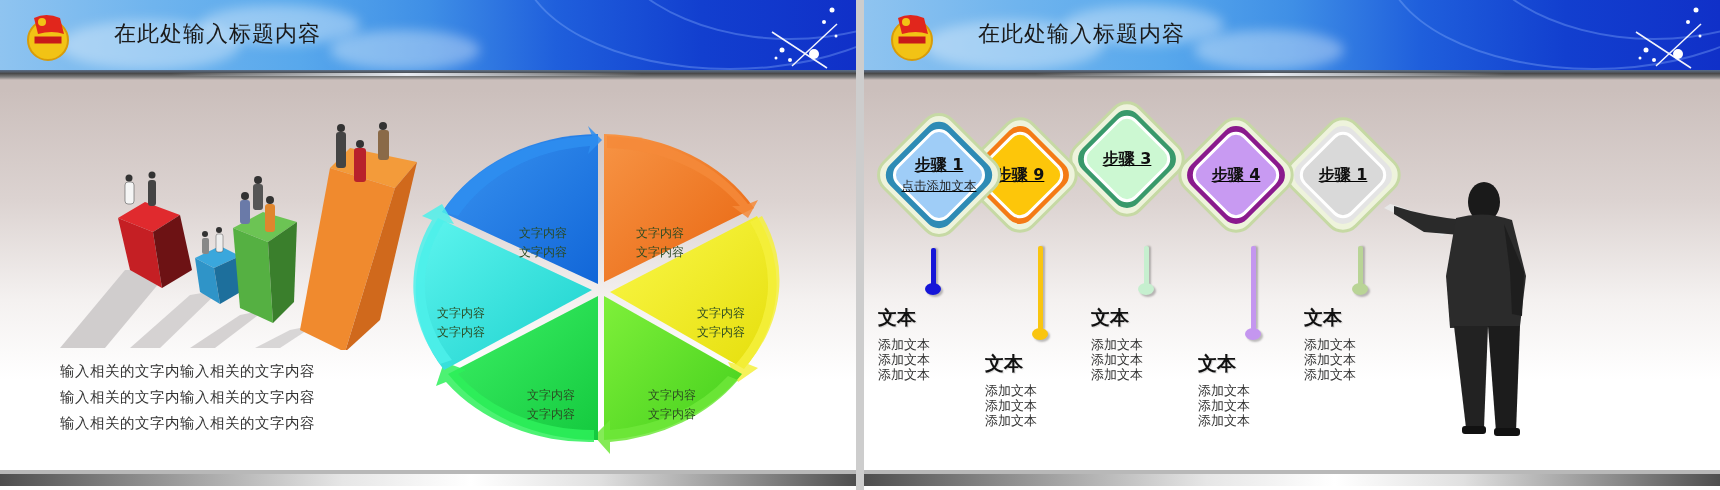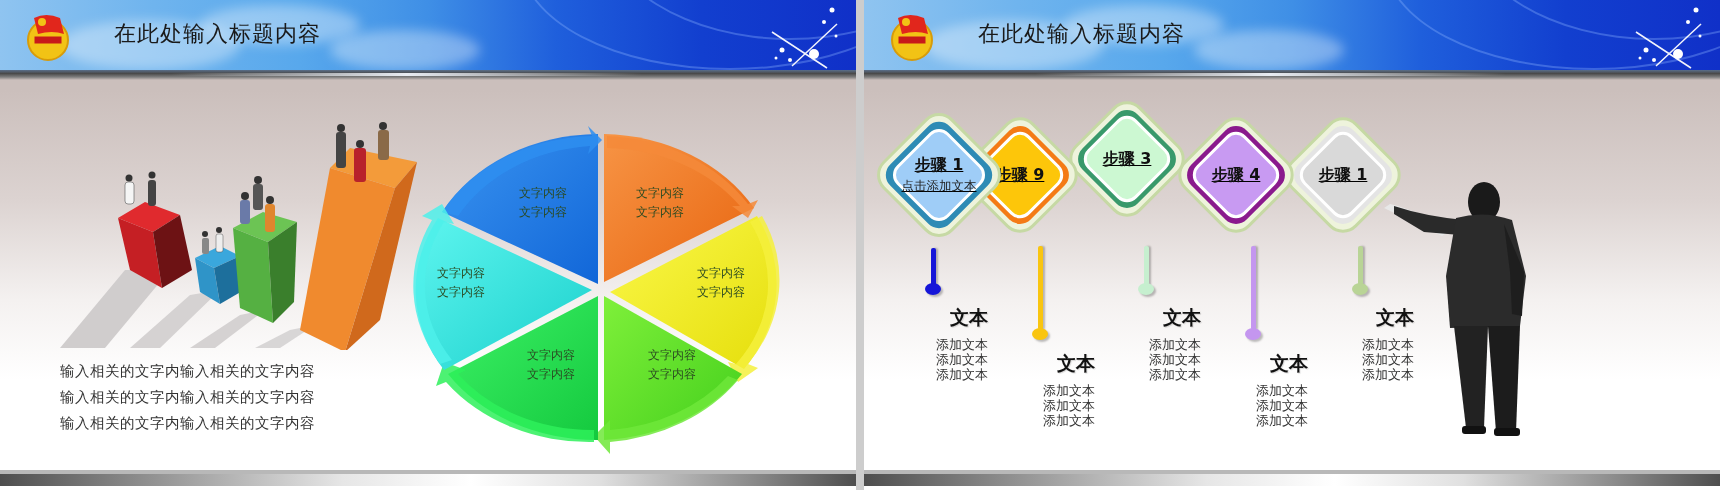--- a/index.html
+++ b/index.html
@@ -20,28 +20,28 @@
   .sparkle { position:absolute; right:14px; top:2px; width:110px; height:68px; }
   .footer-bar { position:absolute; left:0; top:474px; width:100%; height:12px;
     background:linear-gradient(90deg,#4e4e4e 0%,#9a9a9a 20%,#e6e6e6 40%,#ffffff 55%,#e0e0e0 70%,#8a8a8a 88%,#4e4e4e 100%); }
   .footer-line { position:absolute; left:0; top:470px; width:100%; height:4px; background:#b8b8b8; }
   .separator { position:absolute; left:856px; top:0; width:8px; height:490px; background:#cdcdcd; }
 
   
   .bars { position:absolute; left:50px; top:120px; width:370px; height:230px; }
   .para { position:absolute; left:60px; top:358px; font-family:"DejaVu Serif", serif; font-size:14.5px; color:#333; line-height:26px; letter-spacing:0.5px; }
   .pie { position:absolute; left:402px; top:124px; width:410px; height:330px; }
-  .pie-label { position:absolute; font-size:12px; color:#2b4a22; line-height:19px; text-align:center; width:90px; }
+  .pie-label { position:absolute; font-size:12px; color:#2b4a22; line-height:19px; text-align:center; width:90px;margin-top:40px; }
   .step { position:absolute; top:0; width:150px; height:150px; }
   .step-text { position:absolute; left:0; top:0; width:150px; height:150px; display:flex; flex-direction:column; align-items:center; justify-content:center;text-decoration:underline; }
   .step-title { font-weight:bold; font-size:16px; color:#111; }
   .step-sub { font-size:12.5px; color:#222; margin-top:2px; }
   .stem { position:absolute; width:5px; border-radius:2px; box-shadow:2px 0 2px rgba(0,0,0,0.25); }
   .dot { position:absolute; width:16px; height:12px; border-radius:50%; box-shadow:2px 2px 2px rgba(0,0,0,0.25); }
-  .textblock { position:absolute; width:110px; text-align:right; }
+  .textblock { position:absolute; width:110px; text-align:left; }
   .tb-title { font-weight:bold; font-size:19px; color:#111; margin-bottom:6px; text-shadow:1px 1px 1px rgba(0,0,0,0.15); }
   .tb-line { font-size:13px; color:#333; line-height:15px; }
   .man { position:absolute; left:520px; top:176px; width:180px; height:260px; }
 </style>
 </head>
 <body>
 
 <div class="slide" id="slide-left">
   <div class="header">
     <div class="cloud" style="left:60px;top:20px;width:180px;height:50px;"></div>

